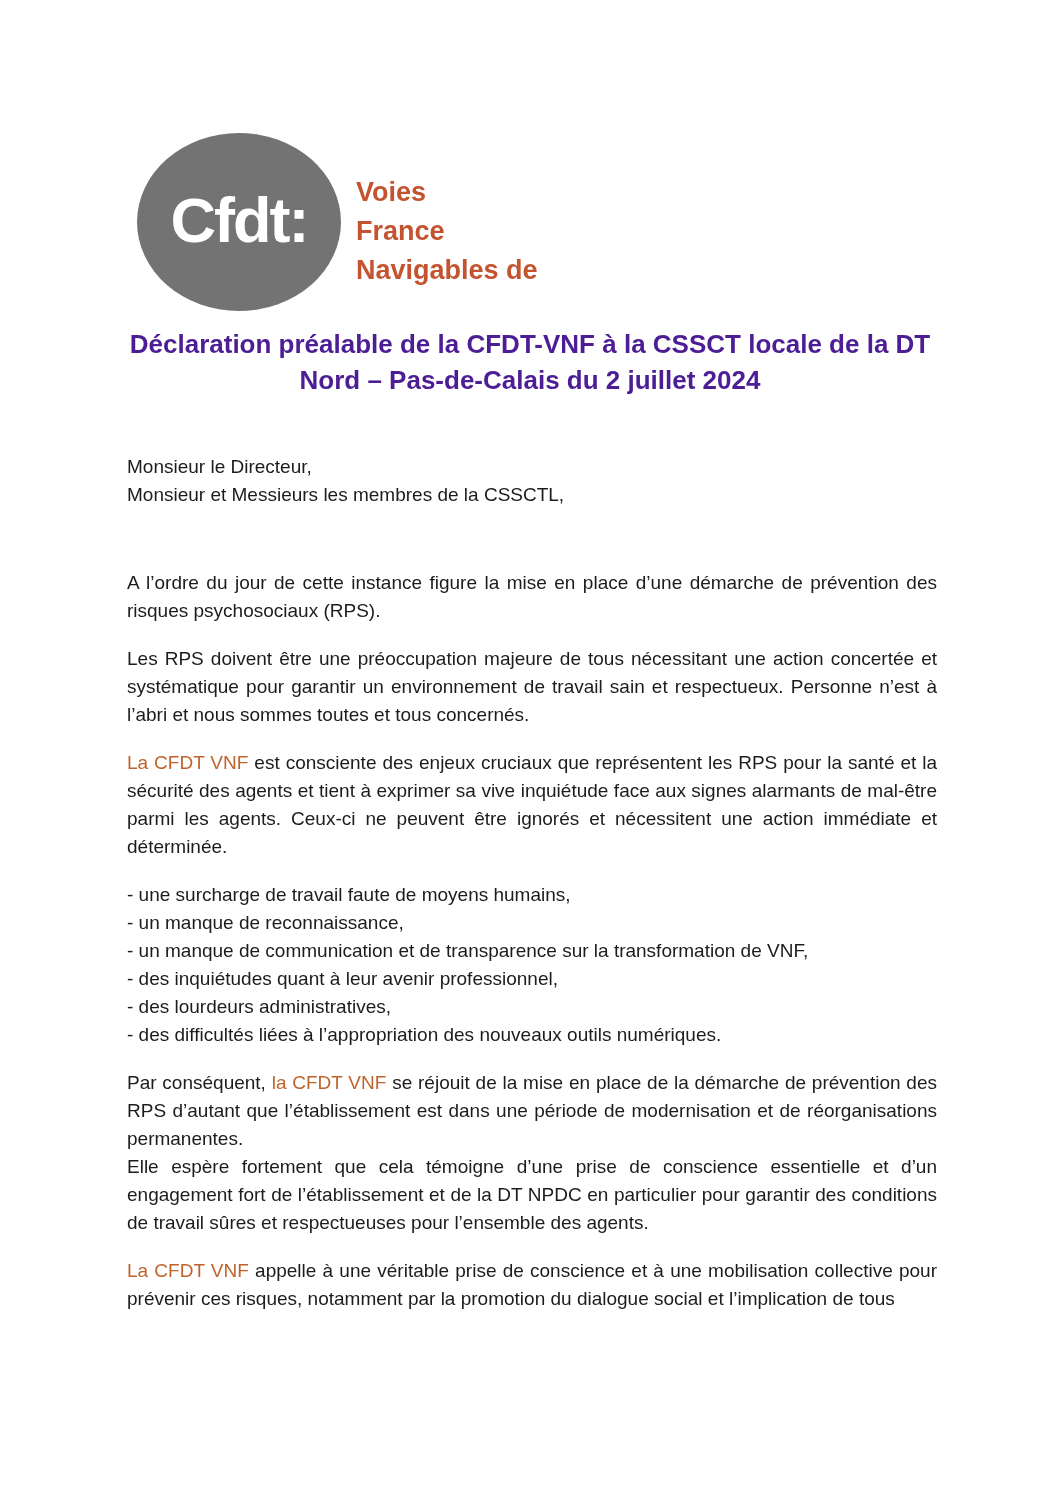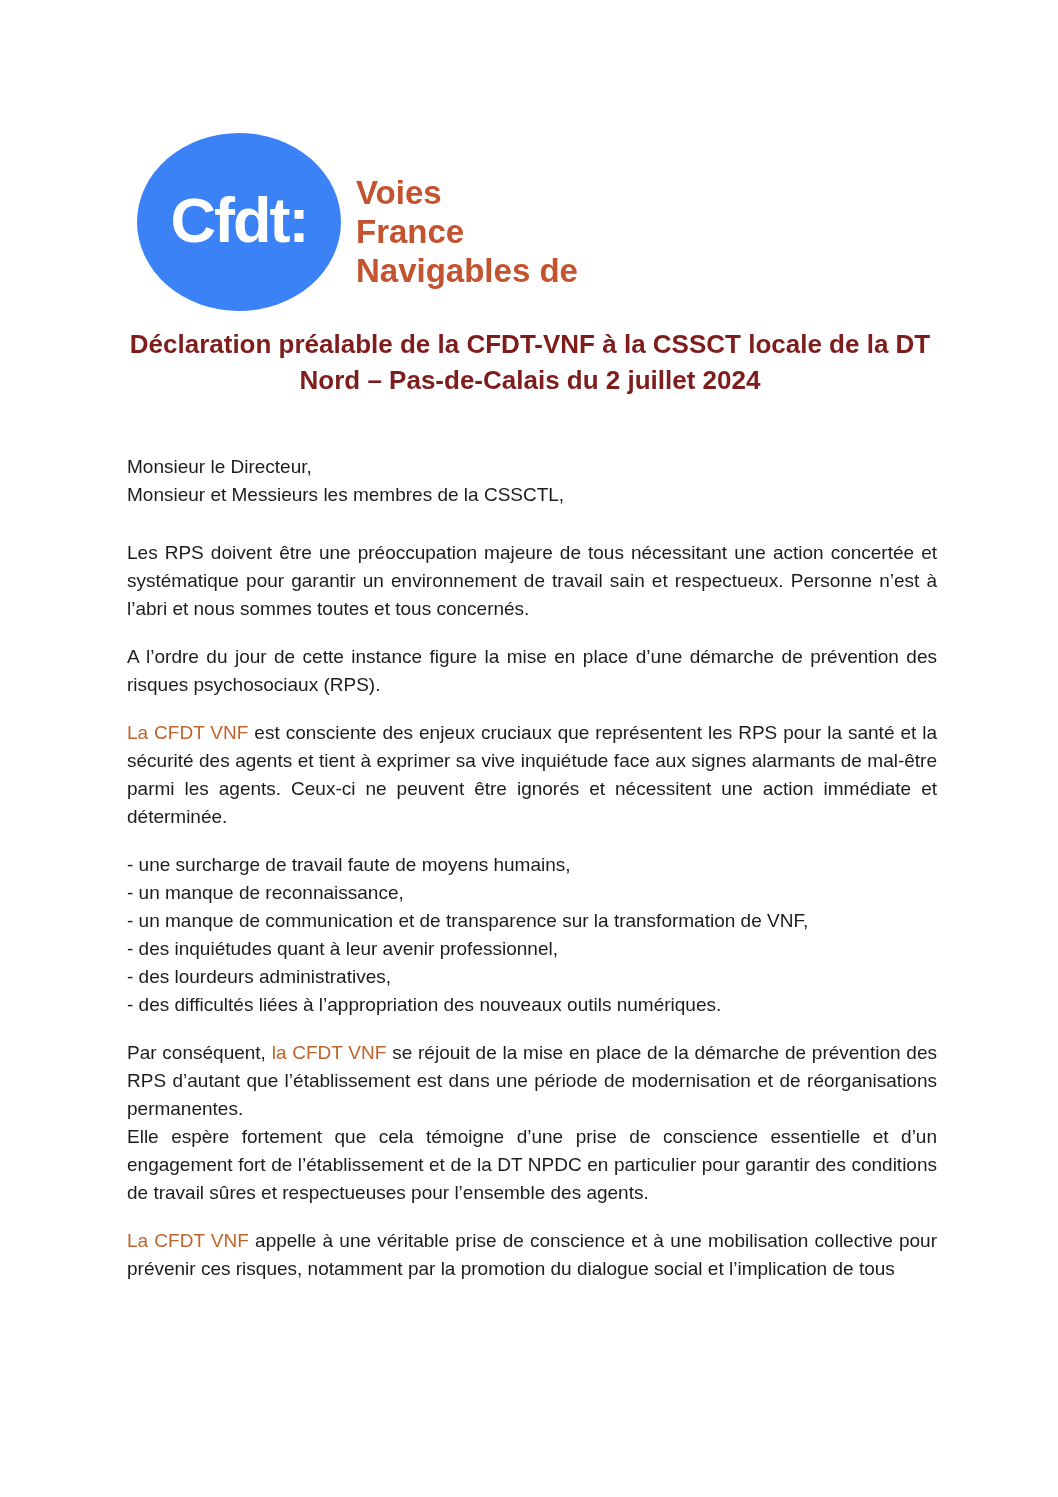--- a/index.html
+++ b/index.html
@@ -37,74 +37,74 @@
     color: #ffffff;
     font-weight: bold;
     font-size: 63px;
     letter-spacing: -2px;
     transform: translateY(-2px);
   }
   .org-name {
     margin-left: 15px;
     padding-top: 40px;
     font-weight: bold;
-    font-size: 33px;
+    font-size: 27px;
     line-height: 39px;
   }
   
   .doc-title {
     position: absolute;
     top: 326px;
     left: 124px;
     width: 812px;
     text-align: center;
     font-weight: bold;
     font-size: 26px;
     line-height: 36px;
-    color: #7f1d1d;
+    color: #4c1d95;
   }
   
   .doc-body {
     position: absolute;
     top: 453px;
     left: 127px;
     width: 810px;
     font-size: 19px;
     line-height: 28px;
   }
   .block {
     margin: 0 0 20px 0;
     white-space: pre-wrap;
   }
   .block.para { text-align: justify; }
   .block.lines { text-align: left; }
-  .block.salutation { margin-bottom: 30px; }
+  .block.salutation { margin-bottom: 60px; }
   .accent { font-weight: normal; }
 </style>
 </head>
 <body>
 
 <div class="page">
 
   <div class="header">
-    <div class="logo-circle" style="background: #3b82f6;">
+    <div class="logo-circle" style="background: #737373;">
       <span class="logo-mark">Cfdt:</span>
     </div>
     <div class="org-name" style="color: rgb(196, 83, 48);">
       <div>Voies</div>
       <div>France</div>
       <div>Navigables de</div>
     </div>
   </div>
 
   <div class="doc-title">Déclaration préalable de la CFDT-VNF à la CSSCT locale de la DT Nord – Pas-de-Calais du 2 juillet 2024</div>
 
   <div class="doc-body" style="color: rgb(28, 28, 28);">
       <div class="block lines salutation"><span>Monsieur le Directeur,</span><br><span>Monsieur et Messieurs les membres de la CSSCTL,</span></div>
+      <div class="block para"><span>A l’ordre du jour de cette instance figure la mise en place d’une démarche de prévention des risques psychosociaux (RPS).</span></div>
       <div class="block para"><span>Les RPS doivent être une préoccupation majeure de tous nécessitant une action concertée et systématique pour garantir un environnement de travail sain et respectueux. Personne n’est à l’abri et nous sommes toutes et tous concernés.</span></div>
-      <div class="block para"><span>A l’ordre du jour de cette instance figure la mise en place d’une démarche de prévention des risques psychosociaux (RPS).</span></div>
       <div class="block para"><span class="accent" style="color: rgb(192, 99, 42);">La CFDT VNF</span><span> est consciente des enjeux cruciaux que représentent les RPS pour la santé et la sécurité des agents et tient à exprimer sa vive inquiétude face aux signes alarmants de mal-être parmi les agents. Ceux-ci ne peuvent être ignorés et nécessitent une action immédiate et déterminée.</span></div>
       <div class="block lines"><span>- une surcharge de travail faute de moyens humains,</span><br><span>- un manque de reconnaissance,</span><br><span>- un manque de communication et de transparence sur la transformation de VNF,</span><br><span>- des inquiétudes quant à leur avenir professionnel,</span><br><span>- des lourdeurs administratives,</span><br><span>- des difficultés liées à l’appropriation des nouveaux outils numériques.</span></div>
       <div class="block para"><span>Par conséquent, </span><span class="accent" style="color: rgb(192, 99, 42);">la CFDT VNF</span><span> se réjouit de la mise en place de la démarche de prévention des RPS d’autant que l’établissement est dans une période de modernisation et de réorganisations permanentes.</span><br><span>Elle espère fortement que cela témoigne d’une prise de conscience essentielle et d’un engagement fort de l’établissement et de la DT NPDC en particulier pour garantir des conditions de travail sûres et respectueuses pour l’ensemble des agents.</span></div>
       <div class="block para"><span class="accent" style="color: rgb(192, 99, 42);">La CFDT VNF</span><span> appelle à une véritable prise de conscience et à une mobilisation collective pour prévenir ces risques, notamment par la promotion du dialogue social et l’implication de tous</span></div>
     </div>
 
 </div>
 
 </body></html>

